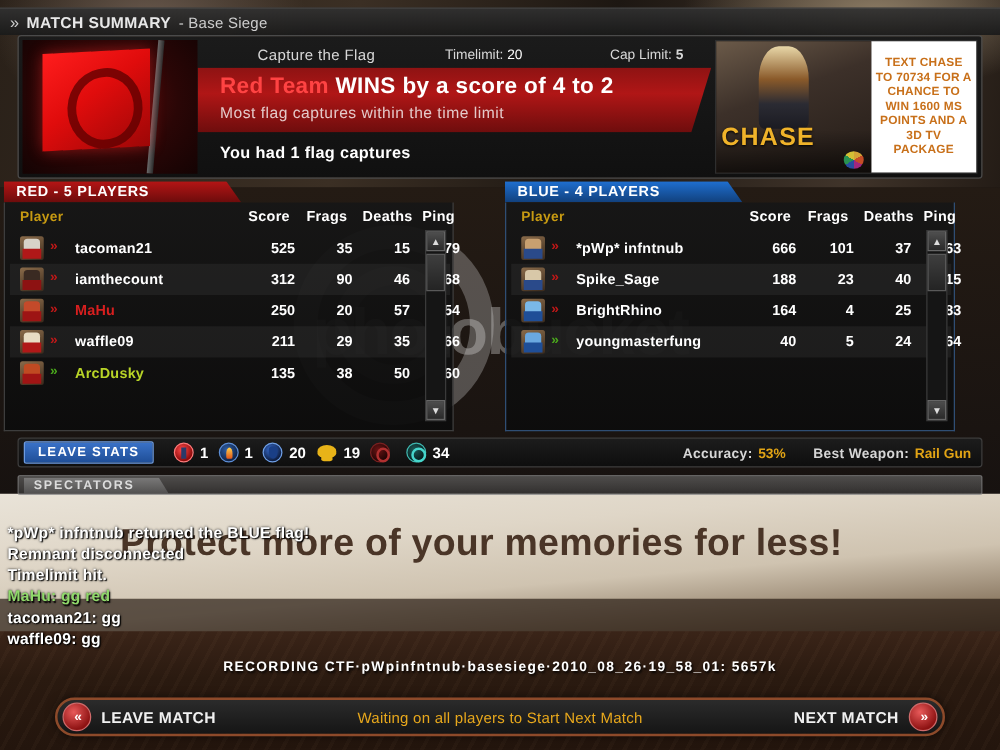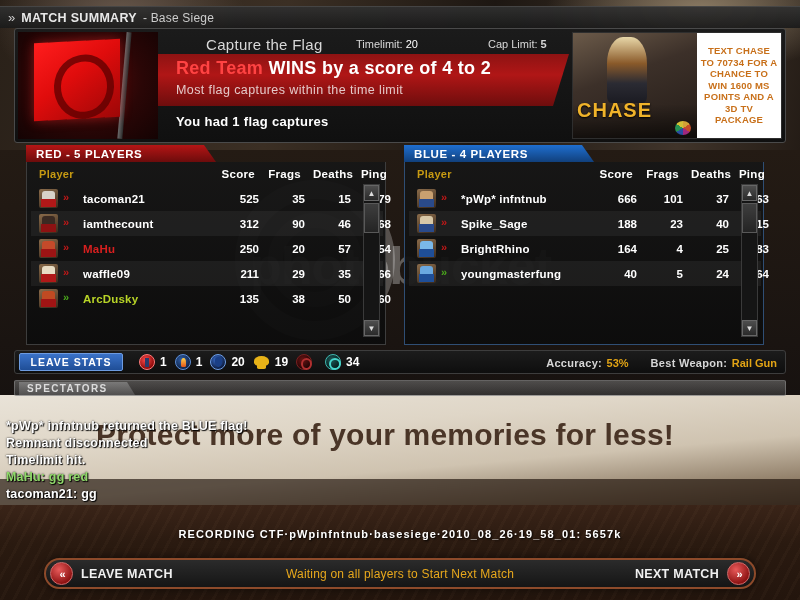--- a/index.html
+++ b/index.html
@@ -64,21 +64,21 @@
   .flag{position:absolute;left:16px;top:9px;width:86px;height:78px;
     background:linear-gradient(145deg,#ff1d1d 0%,#e00c0c 45%,#9d0707 100%);
     transform:skewY(-3deg);box-shadow:0 0 12px rgba(255,40,40,.45);}
   .flag:after{content:"";position:absolute;left:20px;top:14px;width:46px;height:50px;
     border:7px solid rgba(90,0,0,.75);border-radius:50%/52%;transform:rotate(-8deg);}
   .flagpole{position:absolute;left:104px;top:0px;width:5px;height:107px;
     background:linear-gradient(90deg,#6a6a6a,#2b2b2b);transform:rotate(5deg);}
 
   .sumright{position:absolute;left:143px;top:3px;right:216px;bottom:3px;}
   .metarow{position:absolute;left:0;top:4px;right:0;height:16px;display:flex;align-items:center;}
-  .meta-mode{position:absolute;left:48px;color:#d8d8d8;font-size:15px;letter-spacing:.3px;}
+  .meta-mode{position:absolute;left:48px;color:#d8d8d8;font-size:12px;letter-spacing:.3px;}
   .meta-tl{position:absolute;left:198px;color:#d8d8d8;font-size:11px;}
   .meta-tl b{color:#ffffff;font-weight:normal;}
   .meta-cl{position:absolute;left:330px;color:#d8d8d8;font-size:11px;}
 
   .winbar{position:absolute;left:0;top:22px;right:0;height:52px;
     background:linear-gradient(180deg,#8e1313 0%,#b01616 40%,#6e0d0d 100%);
     clip-path:polygon(0 0,100% 0,calc(100% - 16px) 100%,0 100%);
     padding:4px 0 0 18px;}
   .winline{font-size:18px;font-weight:bold;color:#ffffff;letter-spacing:.3px;white-space:nowrap;}
   .winline .tname{color:#ff4343;}
@@ -99,21 +99,21 @@
     font-family:"Liberation Sans",sans-serif;}
   .ad-nbc{position:absolute;right:6px;bottom:3px;width:16px;height:14px;z-index:3;
     background:conic-gradient(#e8b23a 0 60deg,#d8542a 60deg 120deg,#b02a8a 120deg 180deg,#2a55b0 180deg 240deg,#2aa05a 240deg 300deg,#e8d23a 300deg 360deg);
     border-radius:50%;opacity:.9;}
   .ad-txt{flex:1;background:#ffffff;color:#c8701a;display:flex;align-items:center;
     justify-content:center;text-align:center;padding:3px;font-size:9.5px;line-height:11.5px;
     font-weight:bold;letter-spacing:.2px;}
 
   
   .team{position:absolute;top:145px;width:380px;height:200px;}
-  .team.red{left:26px;}
+  .team.red{left:3px;}
   .team.blue{left:404px;}
   .tab{position:absolute;left:0;top:0;width:190px;height:17px;
     clip-path:polygon(0 0,178px 0,190px 100%,0 100%);
     display:flex;align-items:center;padding-left:10px;}
   .tab.red{background:linear-gradient(180deg,#b51515,#6c0c0c);}
   .tab.blue{background:linear-gradient(180deg,#1f6fd0,#11407c);}
   .tab span{color:#fff;font-size:11.5px;font-weight:bold;letter-spacing:.6px;}
   .tbody{position:absolute;left:0;top:17px;width:360px;height:183px;
     background:linear-gradient(180deg,rgba(22,22,22,.95),rgba(12,12,12,.95));
     border:1px solid #3d3d3d;border-top:none;}
@@ -480,20 +480,21 @@
       <span>SPECTATORS</span>
     </div>
   </div>
 
   <div class="chat" id="chat-log">
       <div class="chat-line" style="color: rgb(255, 255, 255);">*pWp* infntnub returned the BLUE flag!</div>
       <div class="chat-line" style="color: rgb(255, 255, 255);">Remnant disconnected</div>
       <div class="chat-line" style="color: rgb(255, 255, 255);">Timelimit hit.</div>
       <div class="chat-line" style="color: rgb(143, 216, 106);">MaHu: gg red</div>
       <div class="chat-line" style="color: rgb(255, 255, 255);">tacoman21: gg</div>
+      <div class="chat-line" style="color: rgb(255, 255, 255);">waffle09: gg</div>
     </div>
 
   <div class="rec">
     <span>RECORDING CTF·pWpinfntnub·basesiege·2010_08_26·19_58_01: 5657k</span>
   </div>
 
   <div class="botbar">
     <div class="bb-left">
       <div class="rnd">«</div>
       <span class="bb-lbl">LEAVE MATCH</span>

